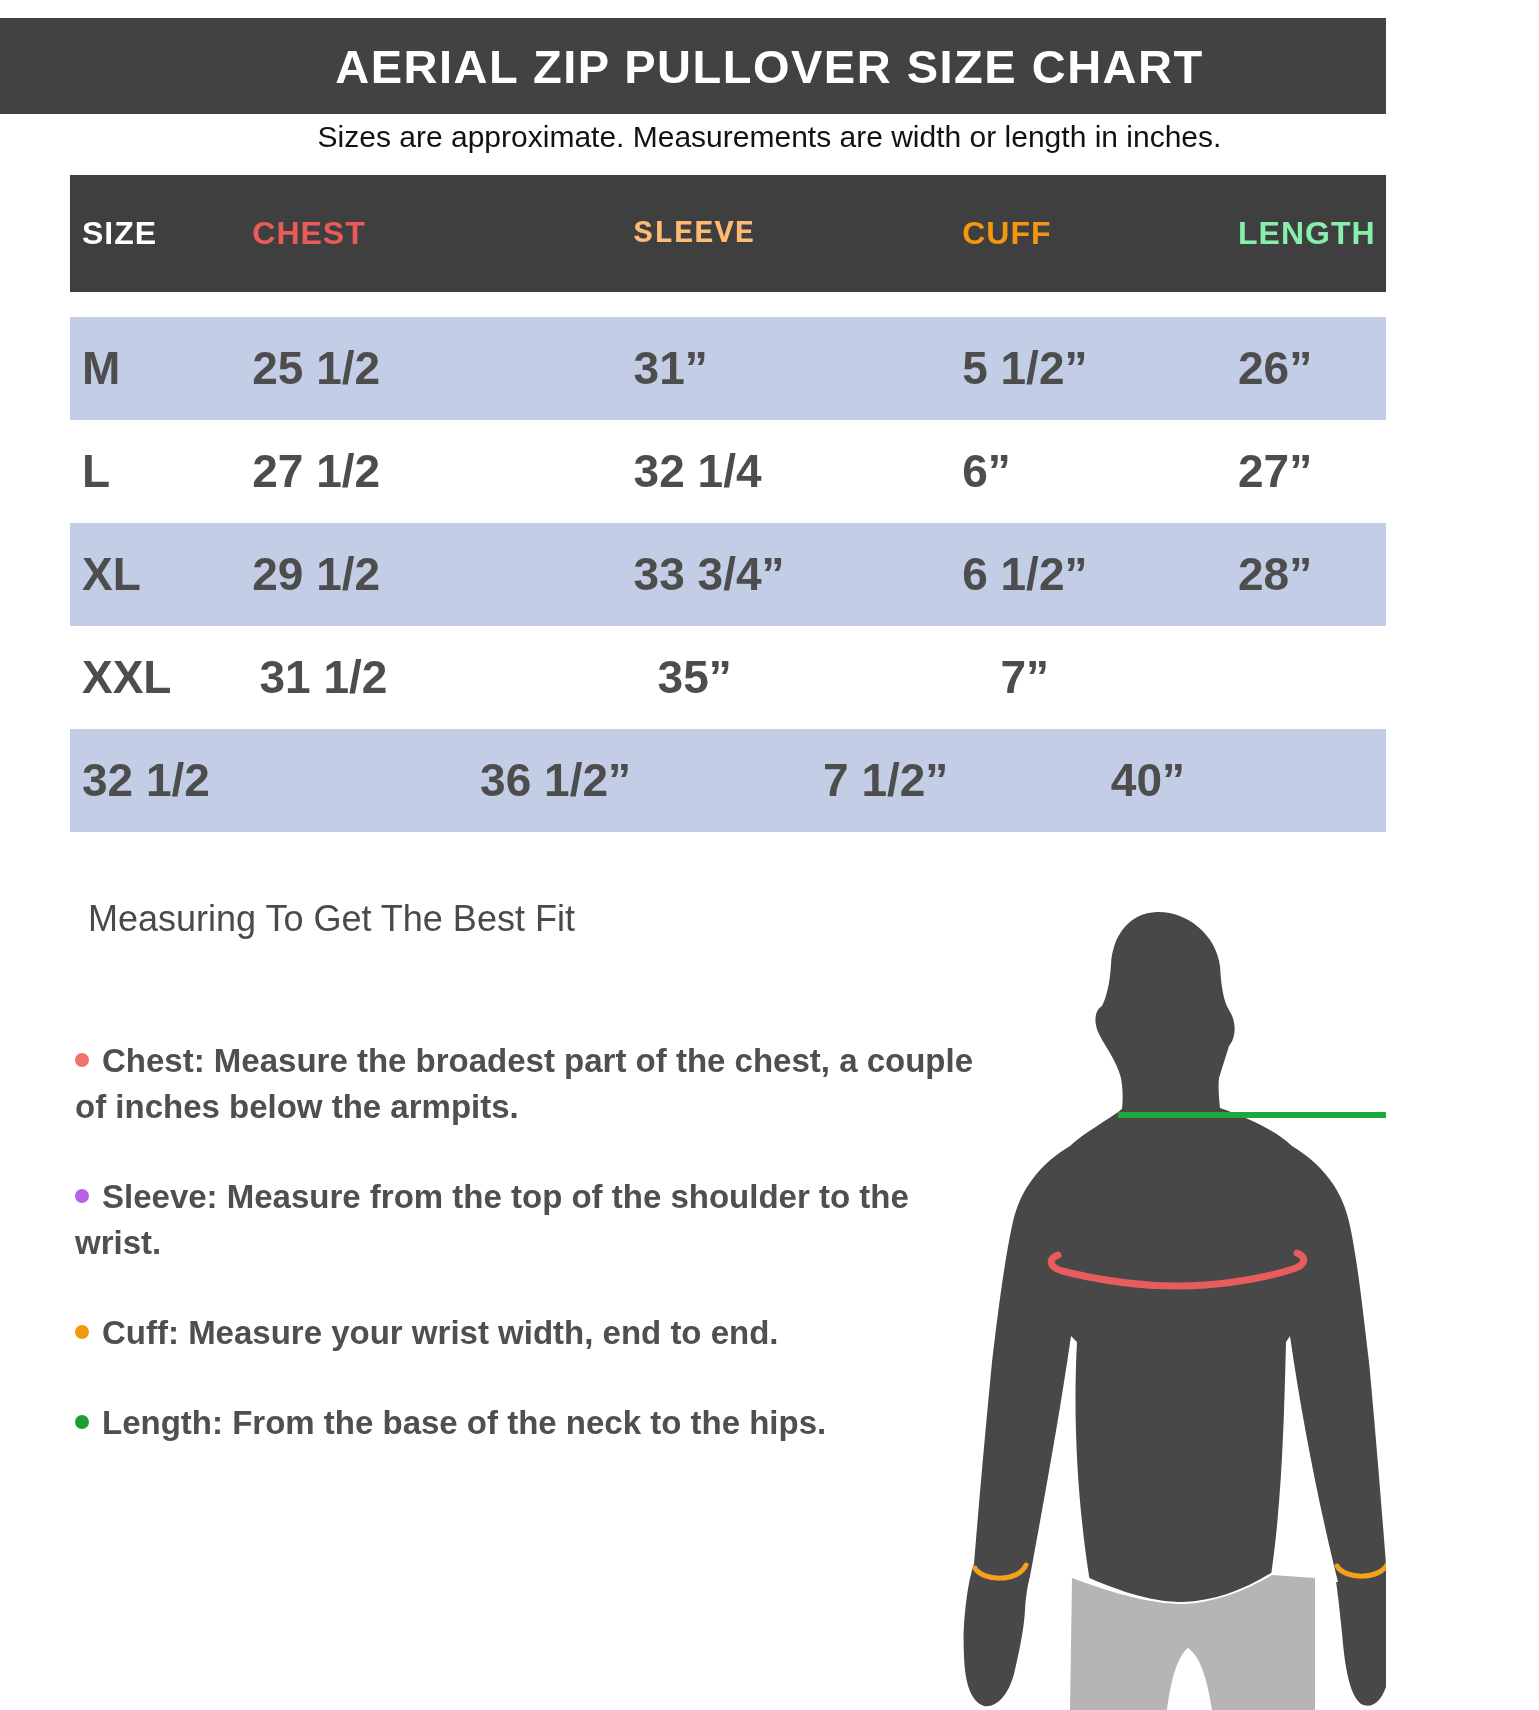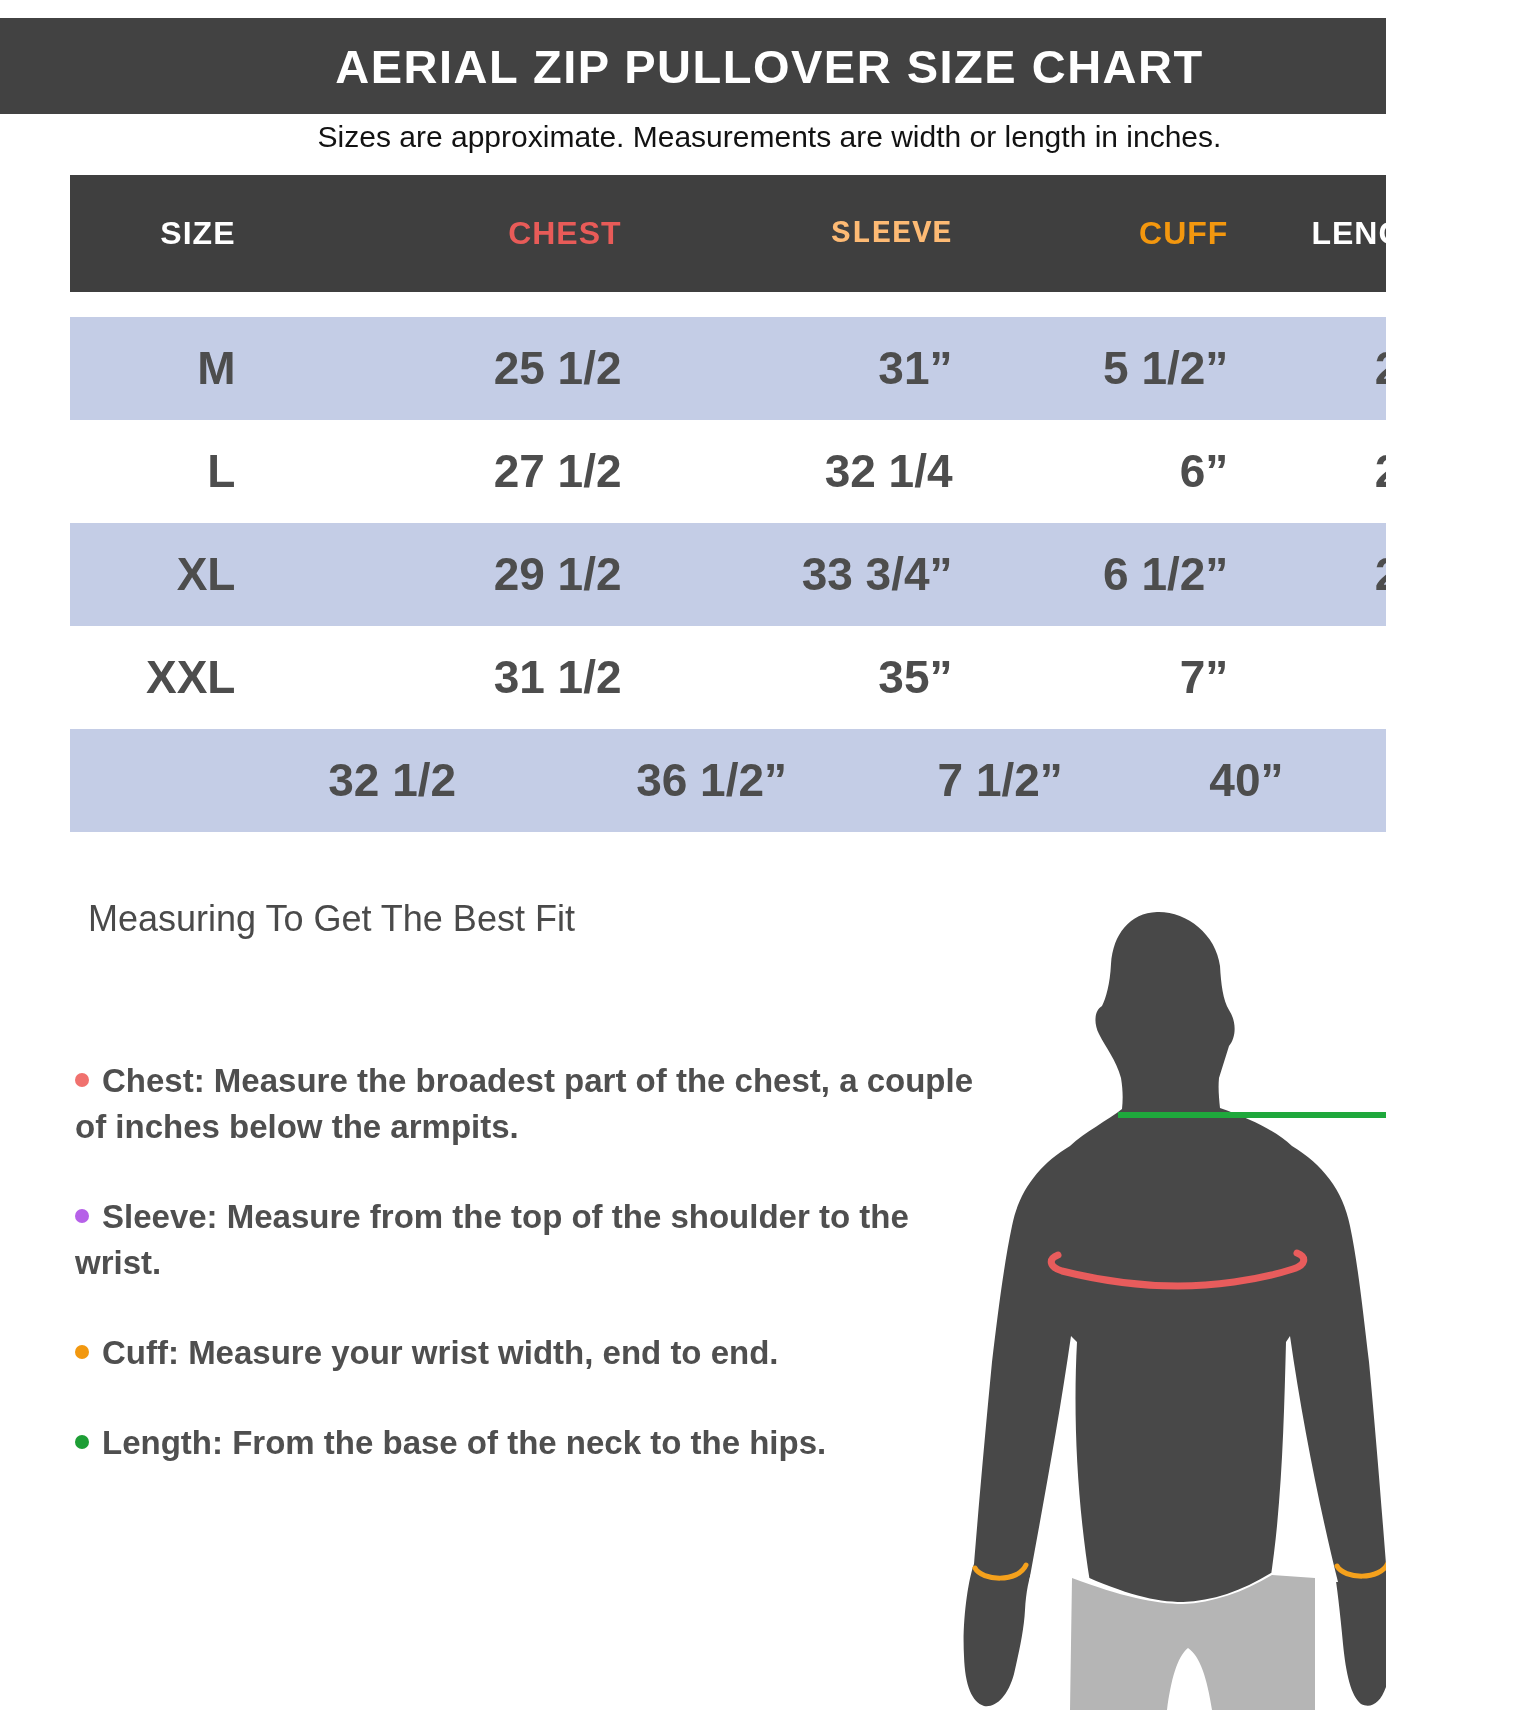--- a/index.html
+++ b/index.html
@@ -19,28 +19,28 @@
     font-size:30px;color:#121212;}
 
   .size-table{position:absolute;left:70px;top:175px;width:1379px;}
   .trow{display:flex;width:100%;}
   .thead{height:117px;background:var(--header_bg);}
   .thead .cell{font-size:32px;font-weight:bold;letter-spacing:1px;line-height:117px;}
   .tgap{height:25px;background:#ffffff;}
   .drow{height:103px;background:#ffffff;}
   .drow.alt{background:var(--row_alt);}
   .drow .cell{font-size:46px;font-weight:bold;color:var(--cell_text);line-height:103px;}
-  .cell{text-align:right;overflow:hidden;white-space:nowrap;}
+  .cell{text-align:left;overflow:hidden;white-space:nowrap;margin-left:12px;}
   .c0{width:12%;} .c1{width:28%;} .c2{width:24%;} .c3{width:20%;} .c4{width:16%;}
 
   .guide-heading{position:absolute;left:88px;top:898px;font-size:36px;font-weight:normal;
     color:#4a4a4a;white-space:nowrap;text-align:right;}
 
   .bullets{position:absolute;left:75px;top:1038px;width:900px;}
-  .bullets p{font-size:33px;font-weight:bold;color:#4f4f4f;line-height:46px;margin-bottom:44px;margin-top:20px;}
+  .bullets p{font-size:33px;font-weight:bold;color:#4f4f4f;line-height:46px;margin-bottom:44px;}
   .dot{display:inline-block;width:14px;height:14px;border-radius:50%;
     margin-right:13px;vertical-align:middle;position:relative;top:-3px;}
 
   .figure{position:absolute;left:920px;top:850px;width:560px;height:860px;}
 </style>
 </head>
 <body>
 
 <div class="page">
 
@@ -49,21 +49,21 @@
   </div>
 
   <div class="subtitle">Sizes are approximate. Measurements are width or length in inches.</div>
 
   <div class="size-table">
     <div class="trow thead">
       <div class="cell c0" style="color: rgb(255, 255, 255);">SIZE</div>
       <div class="cell c1" style="color: rgb(232, 91, 88);">CHEST</div>
       <div class="cell c2" style="color: #fdba74; font-family: Liberation Mono, monospace;">SLEEVE</div>
       <div class="cell c3" style="color: rgb(243, 151, 14);">CUFF</div>
-      <div class="cell c4" style="color: #ffffff;">LENGTH</div>
+      <div class="cell c4" style="color: #86efac;">LENGTH</div>
     </div>
     <div class="tgap"></div>
 
     <div class="trow drow alt">
       <div class="cell c0">M</div>
       <div class="cell c1">25 1/2</div>
       <div class="cell c2">31”</div>
       <div class="cell c3">5 1/2”</div>
       <div class="cell c4">26”</div>
     </div>

